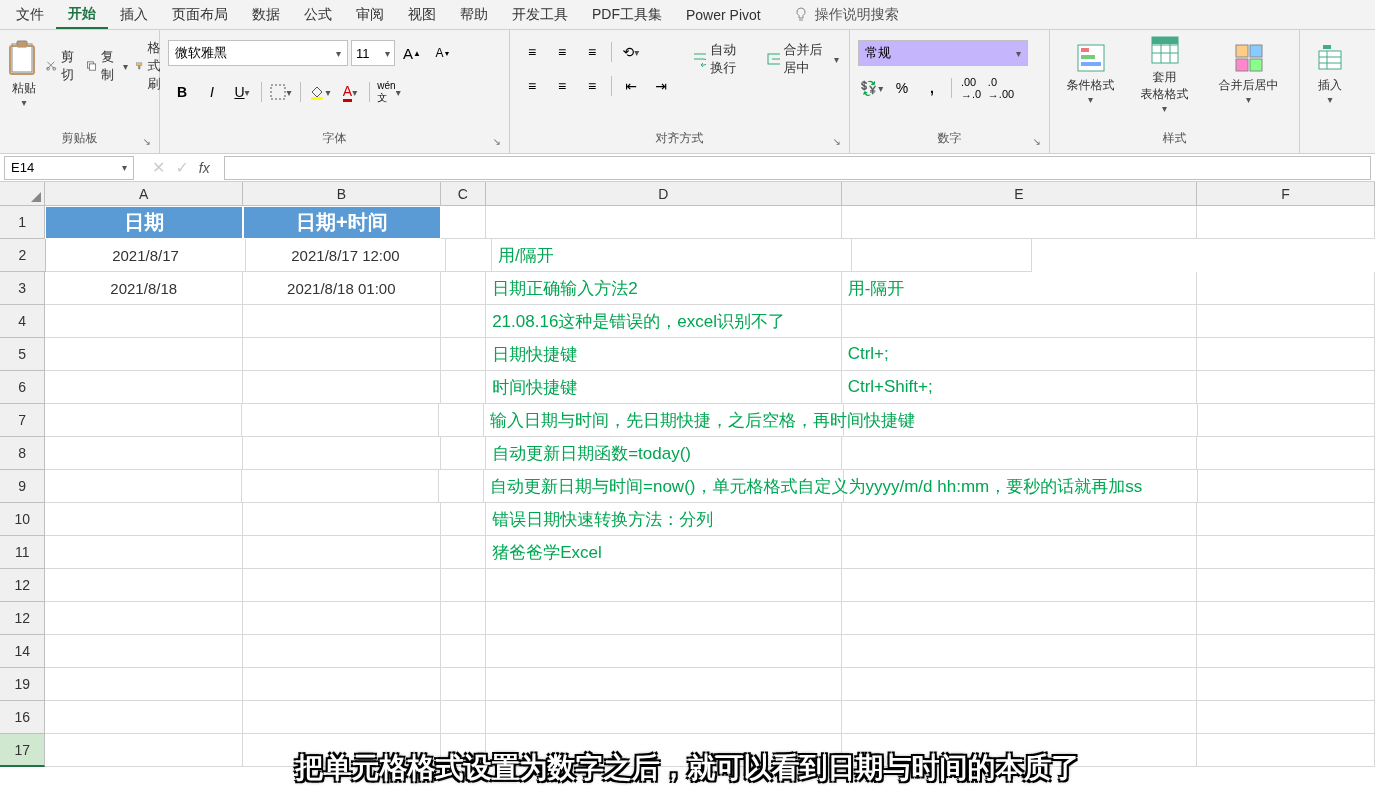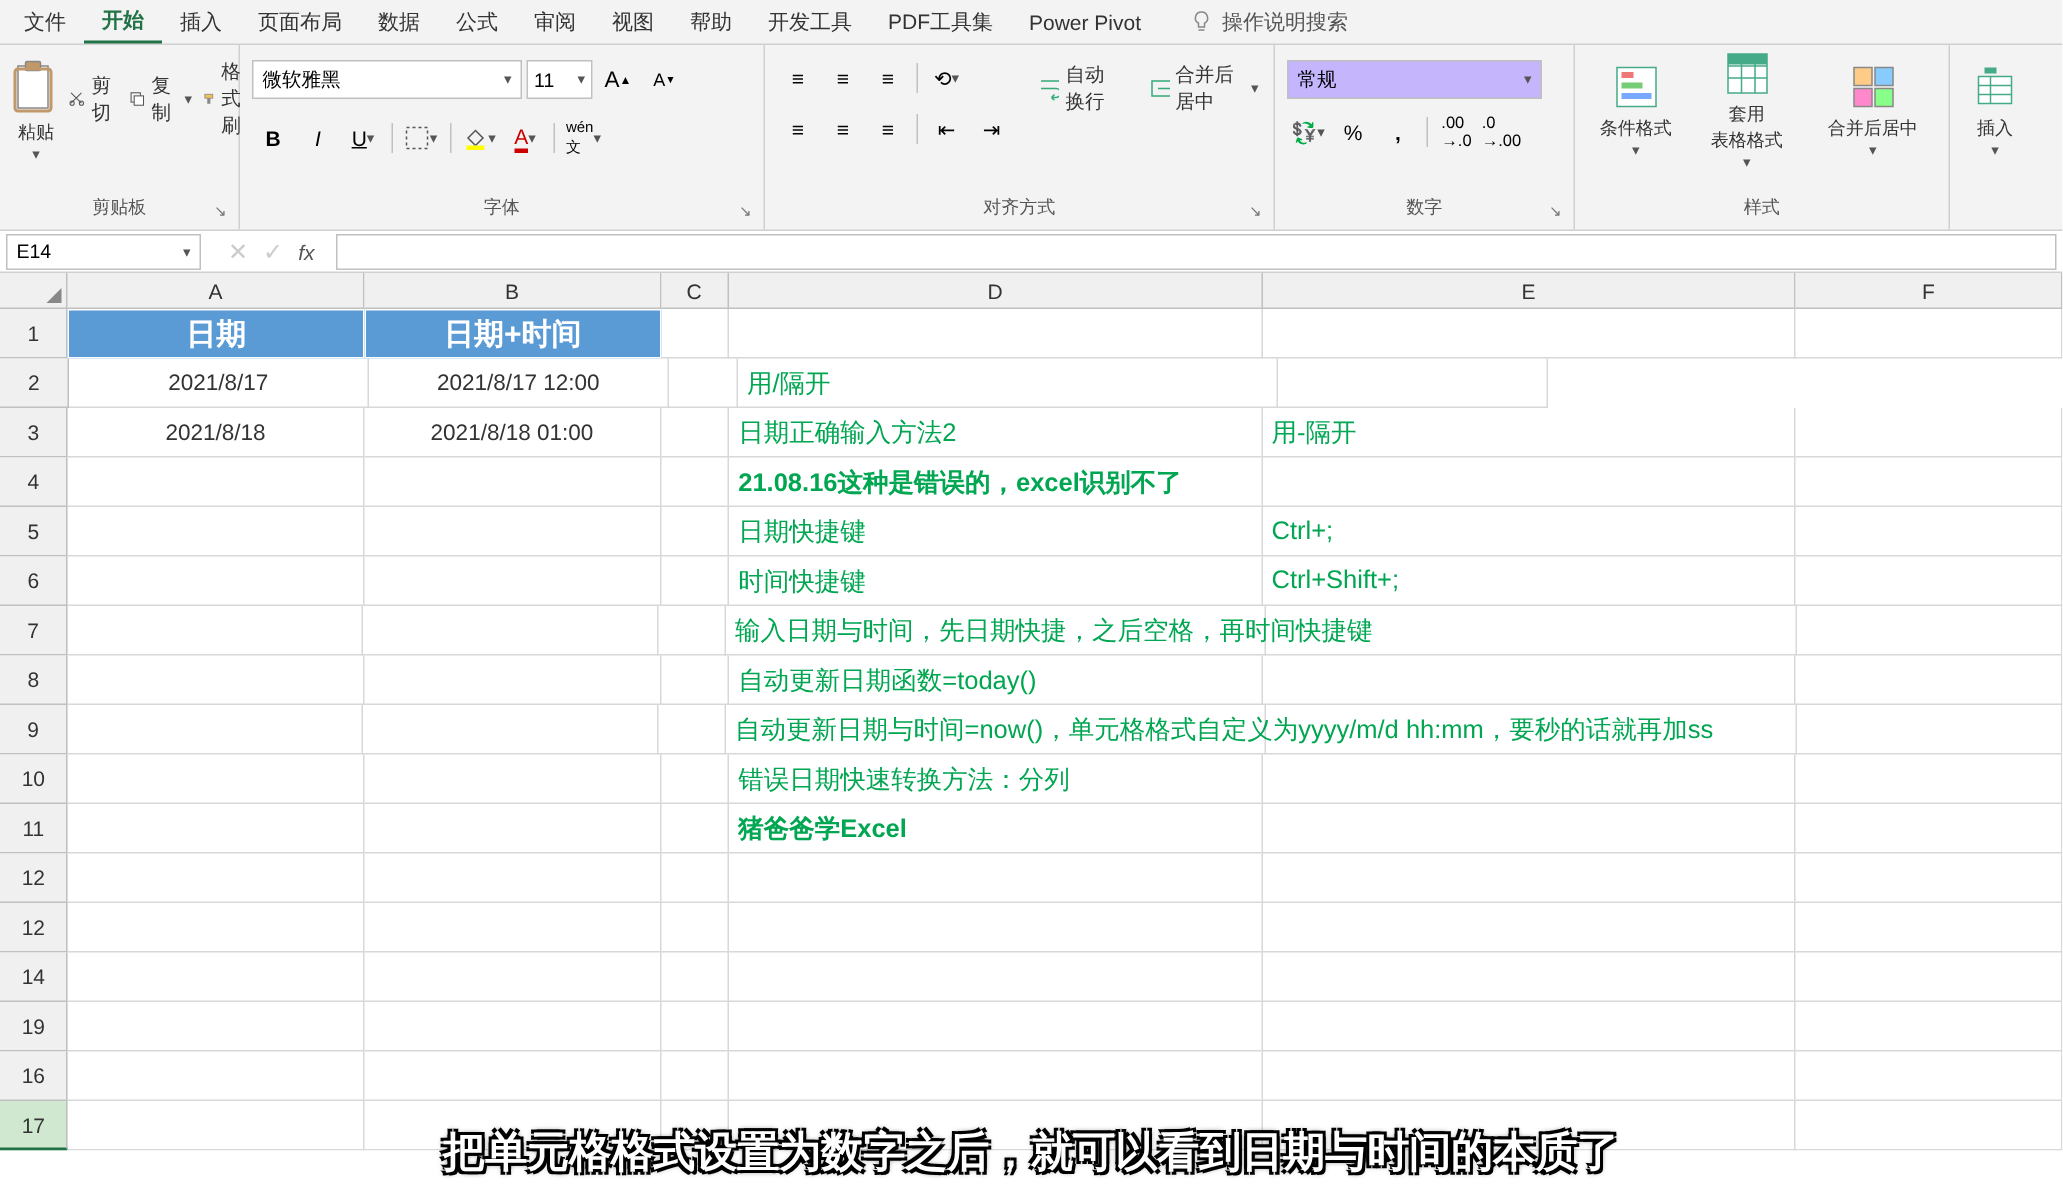--- a/index.html
+++ b/index.html
@@ -34,21 +34,21 @@
 .col-headers{display:flex;height:24px;background:#f0f0f0;}
 .corner{width:46px;border-right:1px solid #c0c0c0;border-bottom:1px solid #c0c0c0;background:#f0f0f0;position:relative;}
 .corner::after{content:"";position:absolute;right:3px;bottom:3px;width:0;height:0;border-left:10px solid transparent;border-bottom:10px solid #888;}
 .col-h{border-right:1px solid #c0c0c0;border-bottom:1px solid #c0c0c0;background:#f0f0f0;text-align:center;font-size:14px;color:#333;line-height:24px;}
 .row{display:flex;height:33px;}
 .row-h{width:46px;border-right:1px solid #c0c0c0;border-bottom:1px solid #c0c0c0;background:#f0f0f0;text-align:center;font-size:14px;color:#333;display:flex;align-items:center;justify-content:center;}
 .cell{border-right:1px solid #d8d8d8;border-bottom:1px solid #d8d8d8;padding:2px 6px;font-size:16px;color:#333;display:flex;align-items:center;overflow:visible;white-space:nowrap;}
 .hdr-cell{background:#5b9bd5;color:#fff;font-weight:bold;font-size:20px;justify-content:center;border:1px solid #fff;}
 .data-cell{justify-content:center;font-size:15px;}
 .green{color:#00a651;font-size:17px;}
-.greenb{color:#00a651;font-weight:bold;font-size:17px;}
+.greenb{color:#00a651;font-weight:normal;font-size:17px;}
 .caption{position:absolute;bottom:10px;left:0;right:0;text-align:center;font-size:28px;font-weight:bold;color:#fff;text-shadow:-2px -2px 0 #000,2px -2px 0 #000,-2px 2px 0 #000,2px 2px 0 #000,0 0 4px #000;pointer-events:none;}
 .dd{font-size:10px;color:#555;}
 .row.r17 .row-h{background:#d0e8d0;border-bottom:2px solid #217346;}
 </style>
 </head>
 <body>
 
 <div class="menubar">
   <div class="menu-item">文件</div>
   <div class="menu-item active">开始</div>

